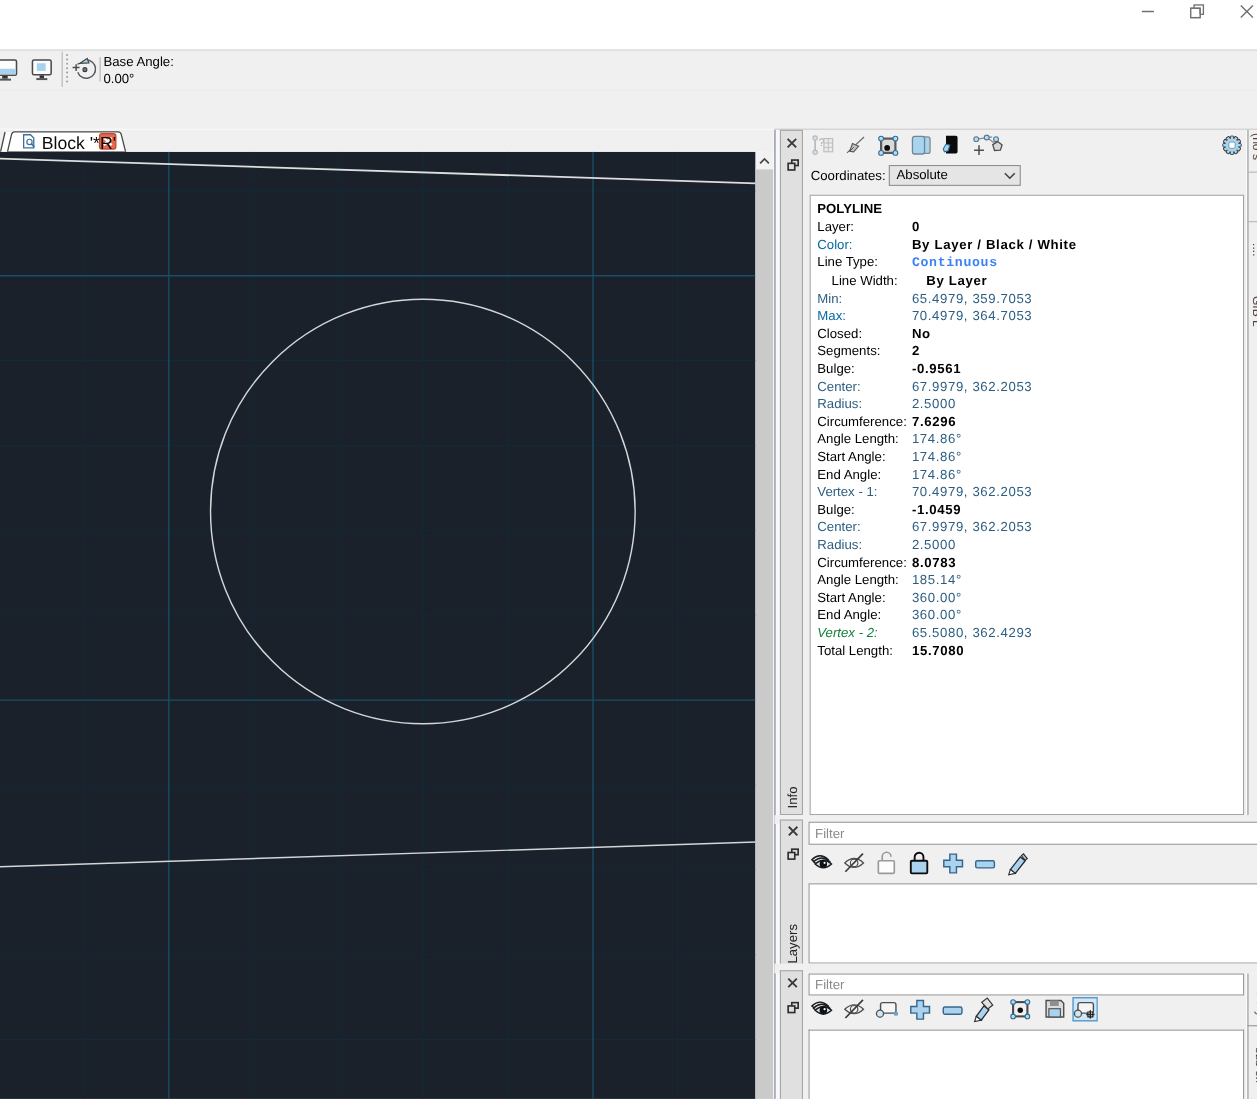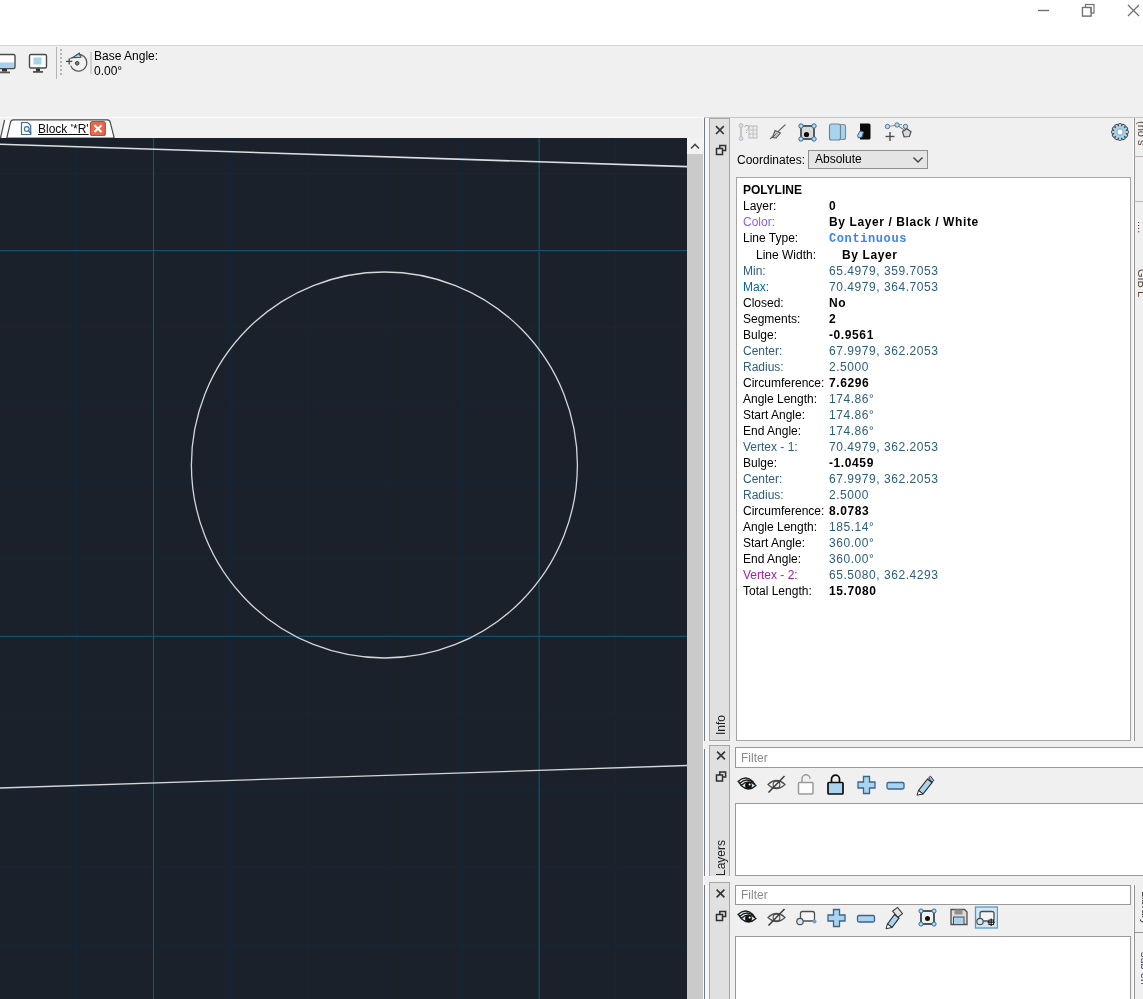--- a/index.html
+++ b/index.html
@@ -75,21 +75,21 @@
 
   <g>
     <path d="M 21.5 4.5 h 6.2 l 3 3 v 9 h -9.2 z" fill="#ffffff" stroke="#3d7199" stroke-width="1.2"></path>
     <circle cx="26.8" cy="11" r="2.4" fill="#ffffff" stroke="#3d7199" stroke-width="1.1"></circle>
     <line x1="28.5" y1="12.8" x2="31.2" y2="15.6" stroke="#3d7199" stroke-width="1.5"></line>
   </g>
 
   <rect x="90.5" y="3.5" width="14.8" height="14" rx="2" fill="#e4694f" stroke="#c44a31" stroke-width="1.2"></rect>
   <path d="M 94.4 7.2 L 101.5 13.9 M 101.5 7.2 L 94.4 13.9" stroke="#ffffff" stroke-width="2.1"></path>
 </svg>
-<div class="abs" style="left:38px;top:122px;font-size:12px;color:#0a0a0a;text-decoration:underline;">Block '*R'</div>
+<div class="abs" style="left:38px;top:122px;font-size:16px;color:#0a0a0a;">Block '*R'</div>
 
 <svg class="abs" style="left:0;top:138px;" width="687" height="861" viewBox="0 0 687 861">
   <rect x="0" y="0" width="687" height="861" fill="#1a212a"></rect>
 
   <g stroke="#132838" stroke-width="1">
     <line x1="76.5" y1="0" x2="76.5" y2="861"></line>
     <line x1="230.7" y1="0" x2="230.7" y2="861"></line>
     <line x1="307.9" y1="0" x2="307.9" y2="861"></line>
     <line x1="385.1" y1="0" x2="385.1" y2="861"></line>
     <line x1="462.3" y1="0" x2="462.3" y2="861"></line>
@@ -218,21 +218,21 @@
 <div class="abs" style="left:808px;top:150px;width:120px;height:19px;background:#e5e5e5;border:1px solid #8f8f8f;box-sizing:border-box;"></div>
 <div class="abs t12" style="left:815px;top:152px;">Absolute</div>
 <svg class="abs" style="left:911px;top:155px;" width="14" height="10">
     <path d="M 2.5 2.5 L 7 7 L 11.5 2.5" fill="none" stroke="#404040" stroke-width="1.4"></path>
   </svg>
 
 <div class="abs" style="left:736px;top:177px;width:395px;height:564px;background:#ffffff;border:1px solid #a5a5a5;box-sizing:border-box;"></div>
 <div class="abs" id="proplist" style="left:743px;top:182px;width:380px;font-size:12px;line-height:16px;color:#000;">
 <div style="font-weight:bold;">POLYLINE</div>
 <div><span style="display:inline-block;width:86px;color:#000;">Layer:</span><span style="color:#000;font-weight:bold;letter-spacing:0.6px;">0</span></div>
-<div><span style="display:inline-block;width:86px;color:#8b5cf6;">Color:</span><span style="color:#000;font-weight:bold;letter-spacing:0.6px;">By Layer / Black / White</span></div>
+<div><span style="display:inline-block;width:86px;color:#0369a1;">Color:</span><span style="color:#000;font-weight:bold;letter-spacing:0.6px;">By Layer / Black / White</span></div>
 <div><span style="display:inline-block;width:86px;color:#000;">Line Type:</span><span style="color:#3b82f6;font-weight:bold;letter-spacing:0.6px;font-family:Liberation Mono, monospace;">Continuous</span></div>
 <div><span style="display:inline-block;width:86px;color:#000;margin-left:13px;">Line Width:</span><span style="color:#000;font-weight:bold;letter-spacing:0.6px;">By Layer</span></div>
 <div><span style="display:inline-block;width:86px;color:#2d5e80;">Min:</span><span style="color:#2d5e80;letter-spacing:0.55px;">65.4979, 359.7053</span></div>
 <div><span style="display:inline-block;width:86px;color:#0369a1;">Max:</span><span style="color:#2d5e80;letter-spacing:0.55px;">70.4979, 364.7053</span></div>
 <div><span style="display:inline-block;width:86px;color:#000;">Closed:</span><span style="color:#000;font-weight:bold;letter-spacing:0.6px;">No</span></div>
 <div><span style="display:inline-block;width:86px;color:#000;">Segments:</span><span style="color:#000;font-weight:bold;letter-spacing:0.6px;">2</span></div>
 <div><span style="display:inline-block;width:86px;color:#000;">Bulge:</span><span style="color:#000;font-weight:bold;letter-spacing:0.6px;">-0.9561</span></div>
 <div><span style="display:inline-block;width:86px;color:#2d5e80;">Center:</span><span style="color:#2d5e80;letter-spacing:0.55px;">67.9979, 362.2053</span></div>
 <div><span style="display:inline-block;width:86px;color:#2d5e80;">Radius:</span><span style="color:#2d5e80;letter-spacing:0.55px;">2.5000</span></div>
 <div><span style="display:inline-block;width:86px;color:#000;">Circumference:</span><span style="color:#000;font-weight:bold;letter-spacing:0.6px;">7.6296</span></div>
@@ -240,21 +240,21 @@
 <div><span style="display:inline-block;width:86px;color:#000;">Start Angle:</span><span style="color:#2d5e80;letter-spacing:0.55px;">174.86°</span></div>
 <div><span style="display:inline-block;width:86px;color:#000;">End Angle:</span><span style="color:#2d5e80;letter-spacing:0.55px;">174.86°</span></div>
 <div><span style="display:inline-block;width:86px;color:#2d5e80;">Vertex - 1:</span><span style="color:#2d5e80;letter-spacing:0.55px;">70.4979, 362.2053</span></div>
 <div><span style="display:inline-block;width:86px;color:#000;">Bulge:</span><span style="color:#000;font-weight:bold;letter-spacing:0.6px;">-1.0459</span></div>
 <div><span style="display:inline-block;width:86px;color:#2d5e80;">Center:</span><span style="color:#2d5e80;letter-spacing:0.55px;">67.9979, 362.2053</span></div>
 <div><span style="display:inline-block;width:86px;color:#2d5e80;">Radius:</span><span style="color:#2d5e80;letter-spacing:0.55px;">2.5000</span></div>
 <div><span style="display:inline-block;width:86px;color:#000;">Circumference:</span><span style="color:#000;font-weight:bold;letter-spacing:0.6px;">8.0783</span></div>
 <div><span style="display:inline-block;width:86px;color:#000;">Angle Length:</span><span style="color:#2d5e80;letter-spacing:0.55px;">185.14°</span></div>
 <div><span style="display:inline-block;width:86px;color:#000;">Start Angle:</span><span style="color:#2d5e80;letter-spacing:0.55px;">360.00°</span></div>
 <div><span style="display:inline-block;width:86px;color:#000;">End Angle:</span><span style="color:#2d5e80;letter-spacing:0.55px;">360.00°</span></div>
-<div><span style="display:inline-block;width:86px;color:#a21caf;">Vertex - 2:</span><span style="color:#2d5e80;letter-spacing:0.55px;">65.5080, 362.4293</span></div>
+<div><span style="display:inline-block;width:86px;color:#15803d;font-style:italic;">Vertex - 2:</span><span style="color:#2d5e80;letter-spacing:0.55px;">65.5080, 362.4293</span></div>
 <div><span style="display:inline-block;width:86px;color:#000;">Total Length:</span><span style="color:#000000;font-weight:bold;letter-spacing:0.6px;">15.7080</span></div>
 </div>
 
 <div class="abs" style="left:704px;top:741px;width:439px;height:8px;background:#f0f0f0;"></div>
 
 <div class="abs" style="left:709px;top:745px;width:21px;height:133px;background:#e0e0e0;border:1px solid #a6a6a6;box-sizing:border-box;"></div>
 <div class="abs" style="left:730px;top:747px;width:413px;height:132px;background:#f0f0f0;"></div>
 <svg class="abs" style="left:709px;top:745px;" width="21" height="60">
   <path d="M 8.1 6.6 L 15.9 14.4 M 15.9 6.6 L 8.1 14.4" stroke="#383838" stroke-width="1.7"></path>
   <rect x="10.8" y="27" width="5.8" height="5" fill="#e0e0e0" stroke="#2e2e2e" stroke-width="1.5"></rect>

